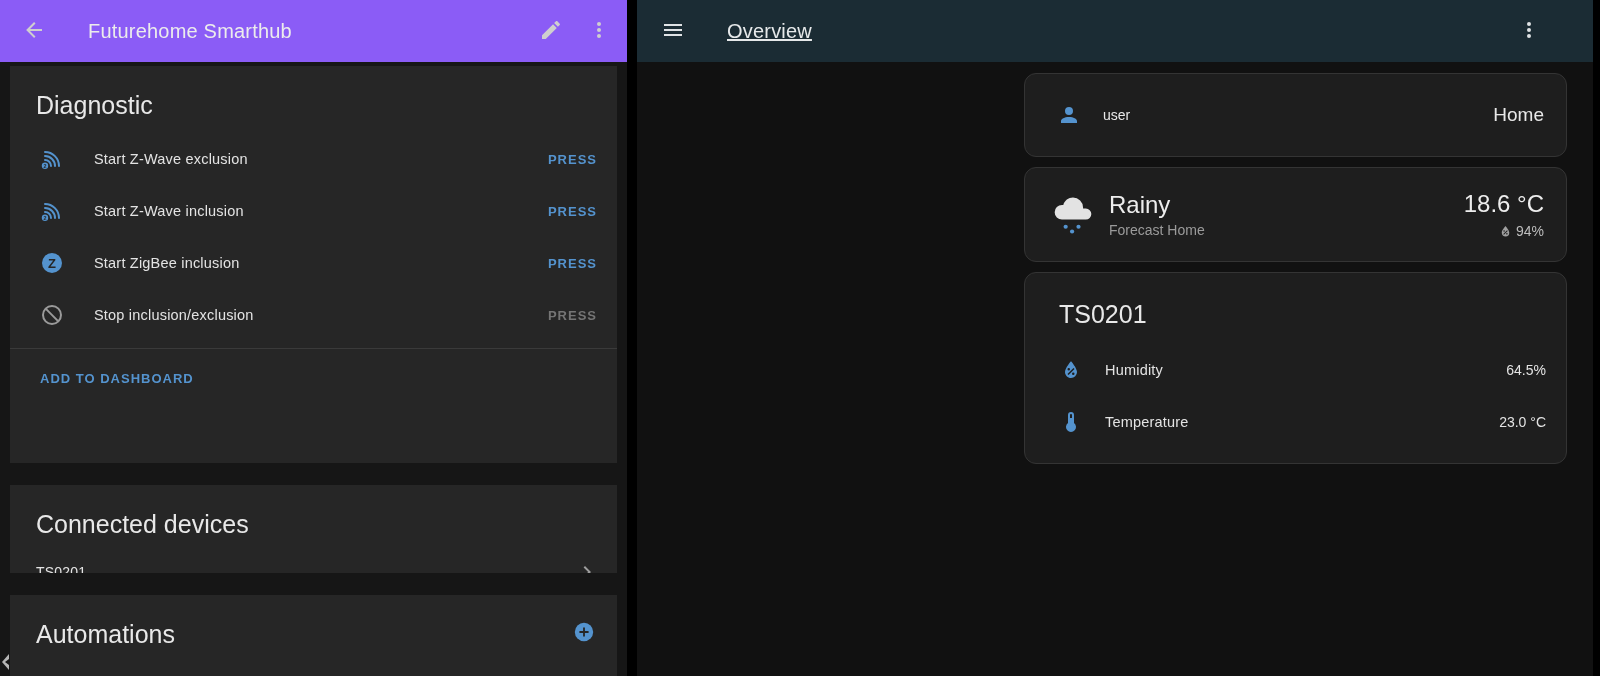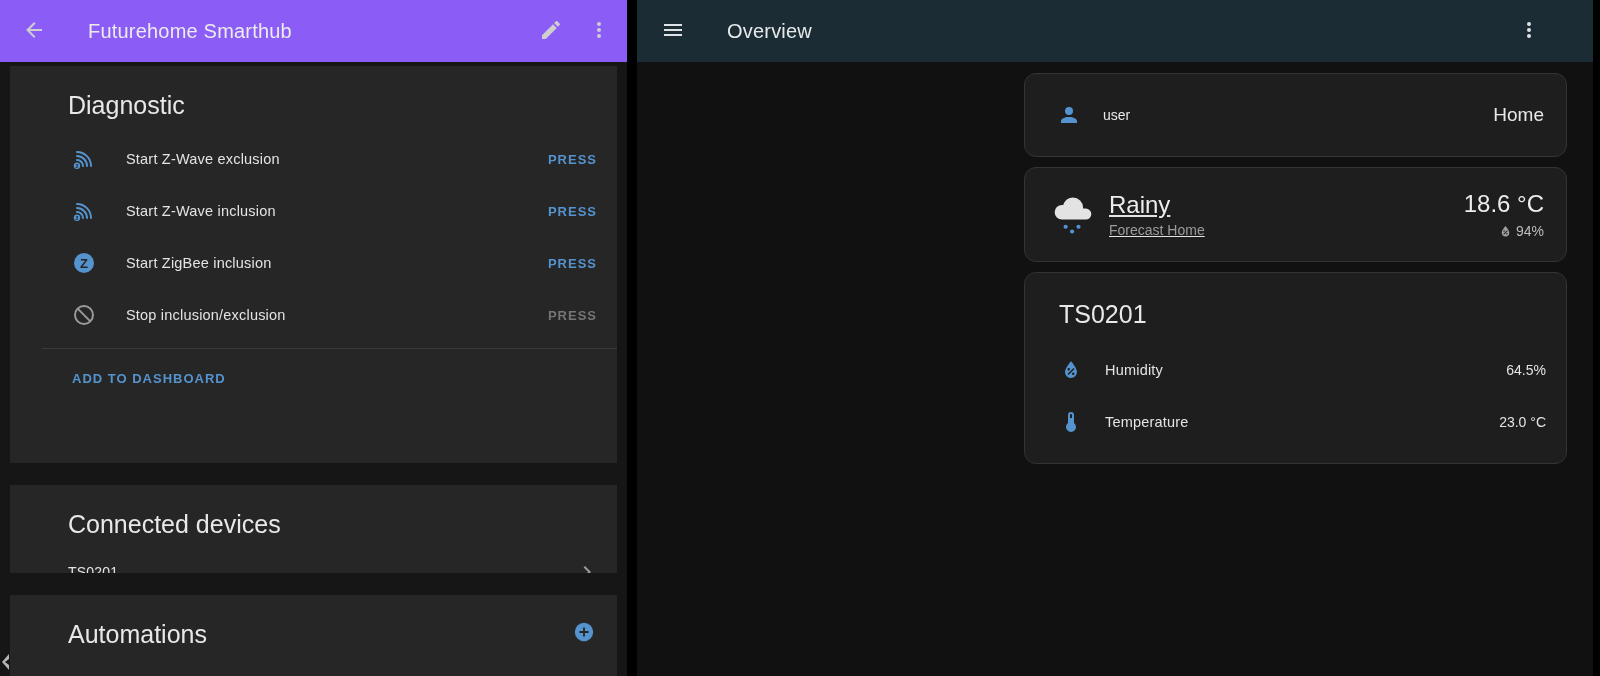--- a/index.html
+++ b/index.html
@@ -11,21 +11,21 @@
   .left-panel { width:627px; flex:none; background:#161616; display:flex; flex-direction:column; }
   .appbar { height:62px; flex:none; display:flex; align-items:center; }
   .appbar-left { background:#8b5cf6; padding:0 4px 0 10px; }
   .appbar-title { font-size:20px; font-weight:400; color:#ececec; letter-spacing:.2px; }
   .appbar-left .appbar-title { flex:1; margin-left:30px; }
   .icon-btn { width:48px; height:48px; flex:none; display:flex; align-items:center; justify-content:center;
               background:none; border:none; cursor:pointer; color:#cfcfcf; }
   .icon-btn svg { width:24px; height:24px; }
 
   .left-scroll { height:614px; padding:4px 10px 0; display:flex; flex-direction:column; gap:22px; overflow:hidden; }
-  .card { background:#262626; border-radius:0; overflow:hidden; flex:none;padding-left:32px; }
+  .card { background:#262626; border-radius:0; overflow:hidden; flex:none; }
   .card-title { font-size:25px; font-weight:400; color:#e8e8e8; padding:24px 24px 12px 26px; line-height:31px; }
 
   .erow { display:flex; align-items:center; height:52px; padding:0 20px 0 30px; }
   .erow .ric { width:24px; height:24px; flex:none; margin-right:30px; }
   .ric svg { width:24px; height:24px; display:block; }
   .row-label { flex:1; font-size:14.5px; color:#e3e3e3; letter-spacing:.2px; }
   .row-value { font-size:14px; color:#e3e3e3; }
   .press-btn { background:none; border:none; cursor:pointer; font-family:inherit;
                font-size:13px; font-weight:700; letter-spacing:1px; color:#5493ce; }
   .press-btn.disabled { color:#757575; cursor:default; }
@@ -46,35 +46,35 @@
   .ic-accent { color:#5493ce; }
   .ic-gray { color:#9a9a9a; }
 
   
   .panel-divider { width:10px; flex:none; background:#000; }
   .right-edge { width:7px; flex:none; background:#000; }
 
   
   .right-panel { flex:1; background:#111; display:flex; flex-direction:column; min-width:0; }
   .appbar-right { background:#1b2c34; padding:0 40px 0 12px; }
-  .appbar-right .appbar-title { flex:1; margin-left:30px; color:#e6e9ea; }
+  .appbar-right .appbar-title { flex:1; margin-left:30px; color:#e6e9ea;text-decoration:underline; }
   .appbar-right .icon-btn { color:#dfe3e5; }
 
   .right-content { flex:1; display:flex; flex-direction:column; align-items:flex-end; padding-top:11px; gap:10px; overflow:hidden; }
   .hcard { width:543px; margin-right:26px; background:#1e1e1e; border:1px solid #343434; border-radius:12px; flex:none; }
 
   .user-card { height:84px; display:flex; align-items:center; padding:0 22px 0 32px; }
   .user-card .ric { width:24px; height:24px; margin-right:22px; }
   .user-name { flex:1; font-size:14px; color:#e8e8e8; }
   .user-loc { font-size:19px; color:#e8e8e8; }
 
   .weather-card { height:95px; display:flex; align-items:center; padding:0 22px 0 26px; cursor:pointer; }
   .weather-ic { width:44px; height:44px; flex:none; margin-right:14px; }
   .weather-ic svg { width:44px; height:44px; }
-  .weather-main { flex:1;text-decoration:underline; }
+  .weather-main { flex:1; }
   .weather-cond { font-size:24px; font-weight:400; color:#ededed; line-height:28px; }
   .weather-sub { font-size:14px; color:#9b9b9b; margin-top:3px; }
   .weather-right { display:flex; flex-direction:column; align-items:flex-end; }
   .weather-temp { font-size:24px; color:#ededed; line-height:28px; }
   .weather-hum { display:flex; align-items:center; gap:3px; margin-top:5px; color:#bdbdbd; font-size:14px; }
   .weather-hum .sic { width:15px; height:15px; color:#a0a0a0; }
   .weather-hum .sic svg { width:15px; height:15px; display:block; }
 
   .device-card { height:192px; padding-bottom:8px; }
   .device-card .card-title { padding:26px 24px 14px 34px; }

